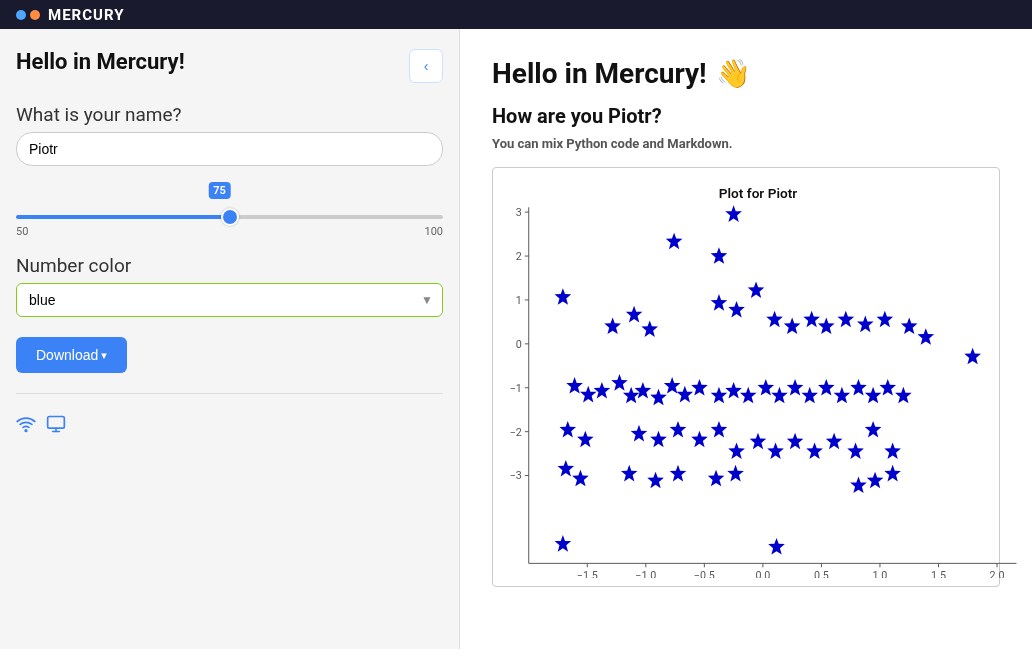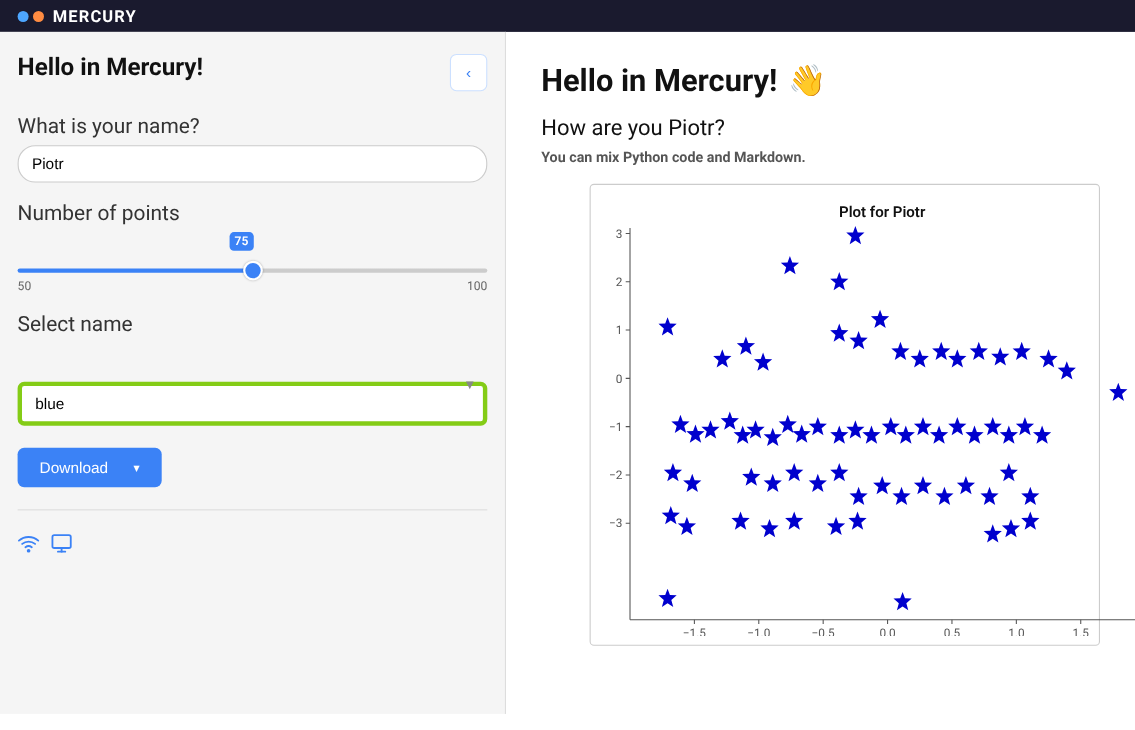--- a/index.html
+++ b/index.html
@@ -132,28 +132,27 @@
     }
 
     
     .select-wrapper {
       position: relative;
       width: 100%;
     }
     .select-input {
       width: 100%;
       padding: 8px 36px 8px 12px;
-      border: 4px solid #84cc16;
+      border: 1px solid #84cc16;
       border-radius: 6px;
       font-size: 14px;
       background: #fff;
       appearance: none;
       cursor: pointer;
       outline: none;
-      margin-top: 35px;
     }
     .select-arrow {
       position: absolute;
       right: 10px;
       top: 50%;
       transform: translateY(-50%);
       color: #888;
       pointer-events: none;
       font-size: 12px;
     }
@@ -163,21 +162,21 @@
       background: #3b82f6;
       color: #fff;
       border: none;
       border-radius: 6px;
       padding: 10px 20px;
       font-size: 14px;
       font-weight: 500;
       cursor: pointer;
       display: inline-flex;
       align-items: center;
-      gap: 23px;
+      gap: 3px;
       margin-top: 4px;
     }
     .download-btn .btn-caret {
       font-size: 11px;
     }
 
     
     .sidebar-divider {
       border: none;
       border-top: 1px solid #ddd;
@@ -204,39 +203,38 @@
       font-size: 28px;
       font-weight: 700;
       color: #111;
       margin-bottom: 14px;
       display: flex;
       align-items: center;
       gap: 10px;
     }
     .content-subtitle {
       font-size: 20px;
-      font-weight: 400;
+      font-weight: 700;
       color: #111;
       margin-bottom: 8px;
     }
     .content-desc {
       font-size: 13px;
       color: #555;
       margin-bottom: 16px;
       font-weight: bold;
     }
 
     
     .chart-container {
       border: 1px solid #ccc;
       border-radius: 4px;
       padding: 10px 0 8px 0;
       background: #fff;
       position: relative;
-      margin-left: 44px;
     }
 
     .chart-svg {
       display: block;
       margin: 0 auto;
     }
   </style>
 </head>
 <body>
 
@@ -255,33 +253,32 @@
       <h1 class="sidebar-title">Hello in Mercury!</h1>
       <button class="collapse-btn">‹</button>
     </div>
 
     <div class="form-section">
       <label class="form-label">What is your name?</label>
       <input class="text-input" type="text" value="Piotr" style="">
     </div>
 
     <div class="slider-section">
-      <div class="form-label">Number of points</div>
       <div class="slider-wrapper">
         <div class="slider-thumb-label">75</div>
         <input class="slider" type="range" min="50" max="100" value="75" style="">
       </div>
       <div class="slider-range">
         <span>50</span>
         <span>100</span>
       </div>
     </div>
 
     <div class="form-section">
-      <label class="form-label">Select name</label>
+      <label class="form-label">Number color</label>
       <div class="select-wrapper">
         <select class="select-input">
           <option>blue</option>
           <option>red</option>
           <option>green</option>
           <option>black</option>
         </select>
         <span class="select-arrow">▼</span>
       </div>
     </div>

